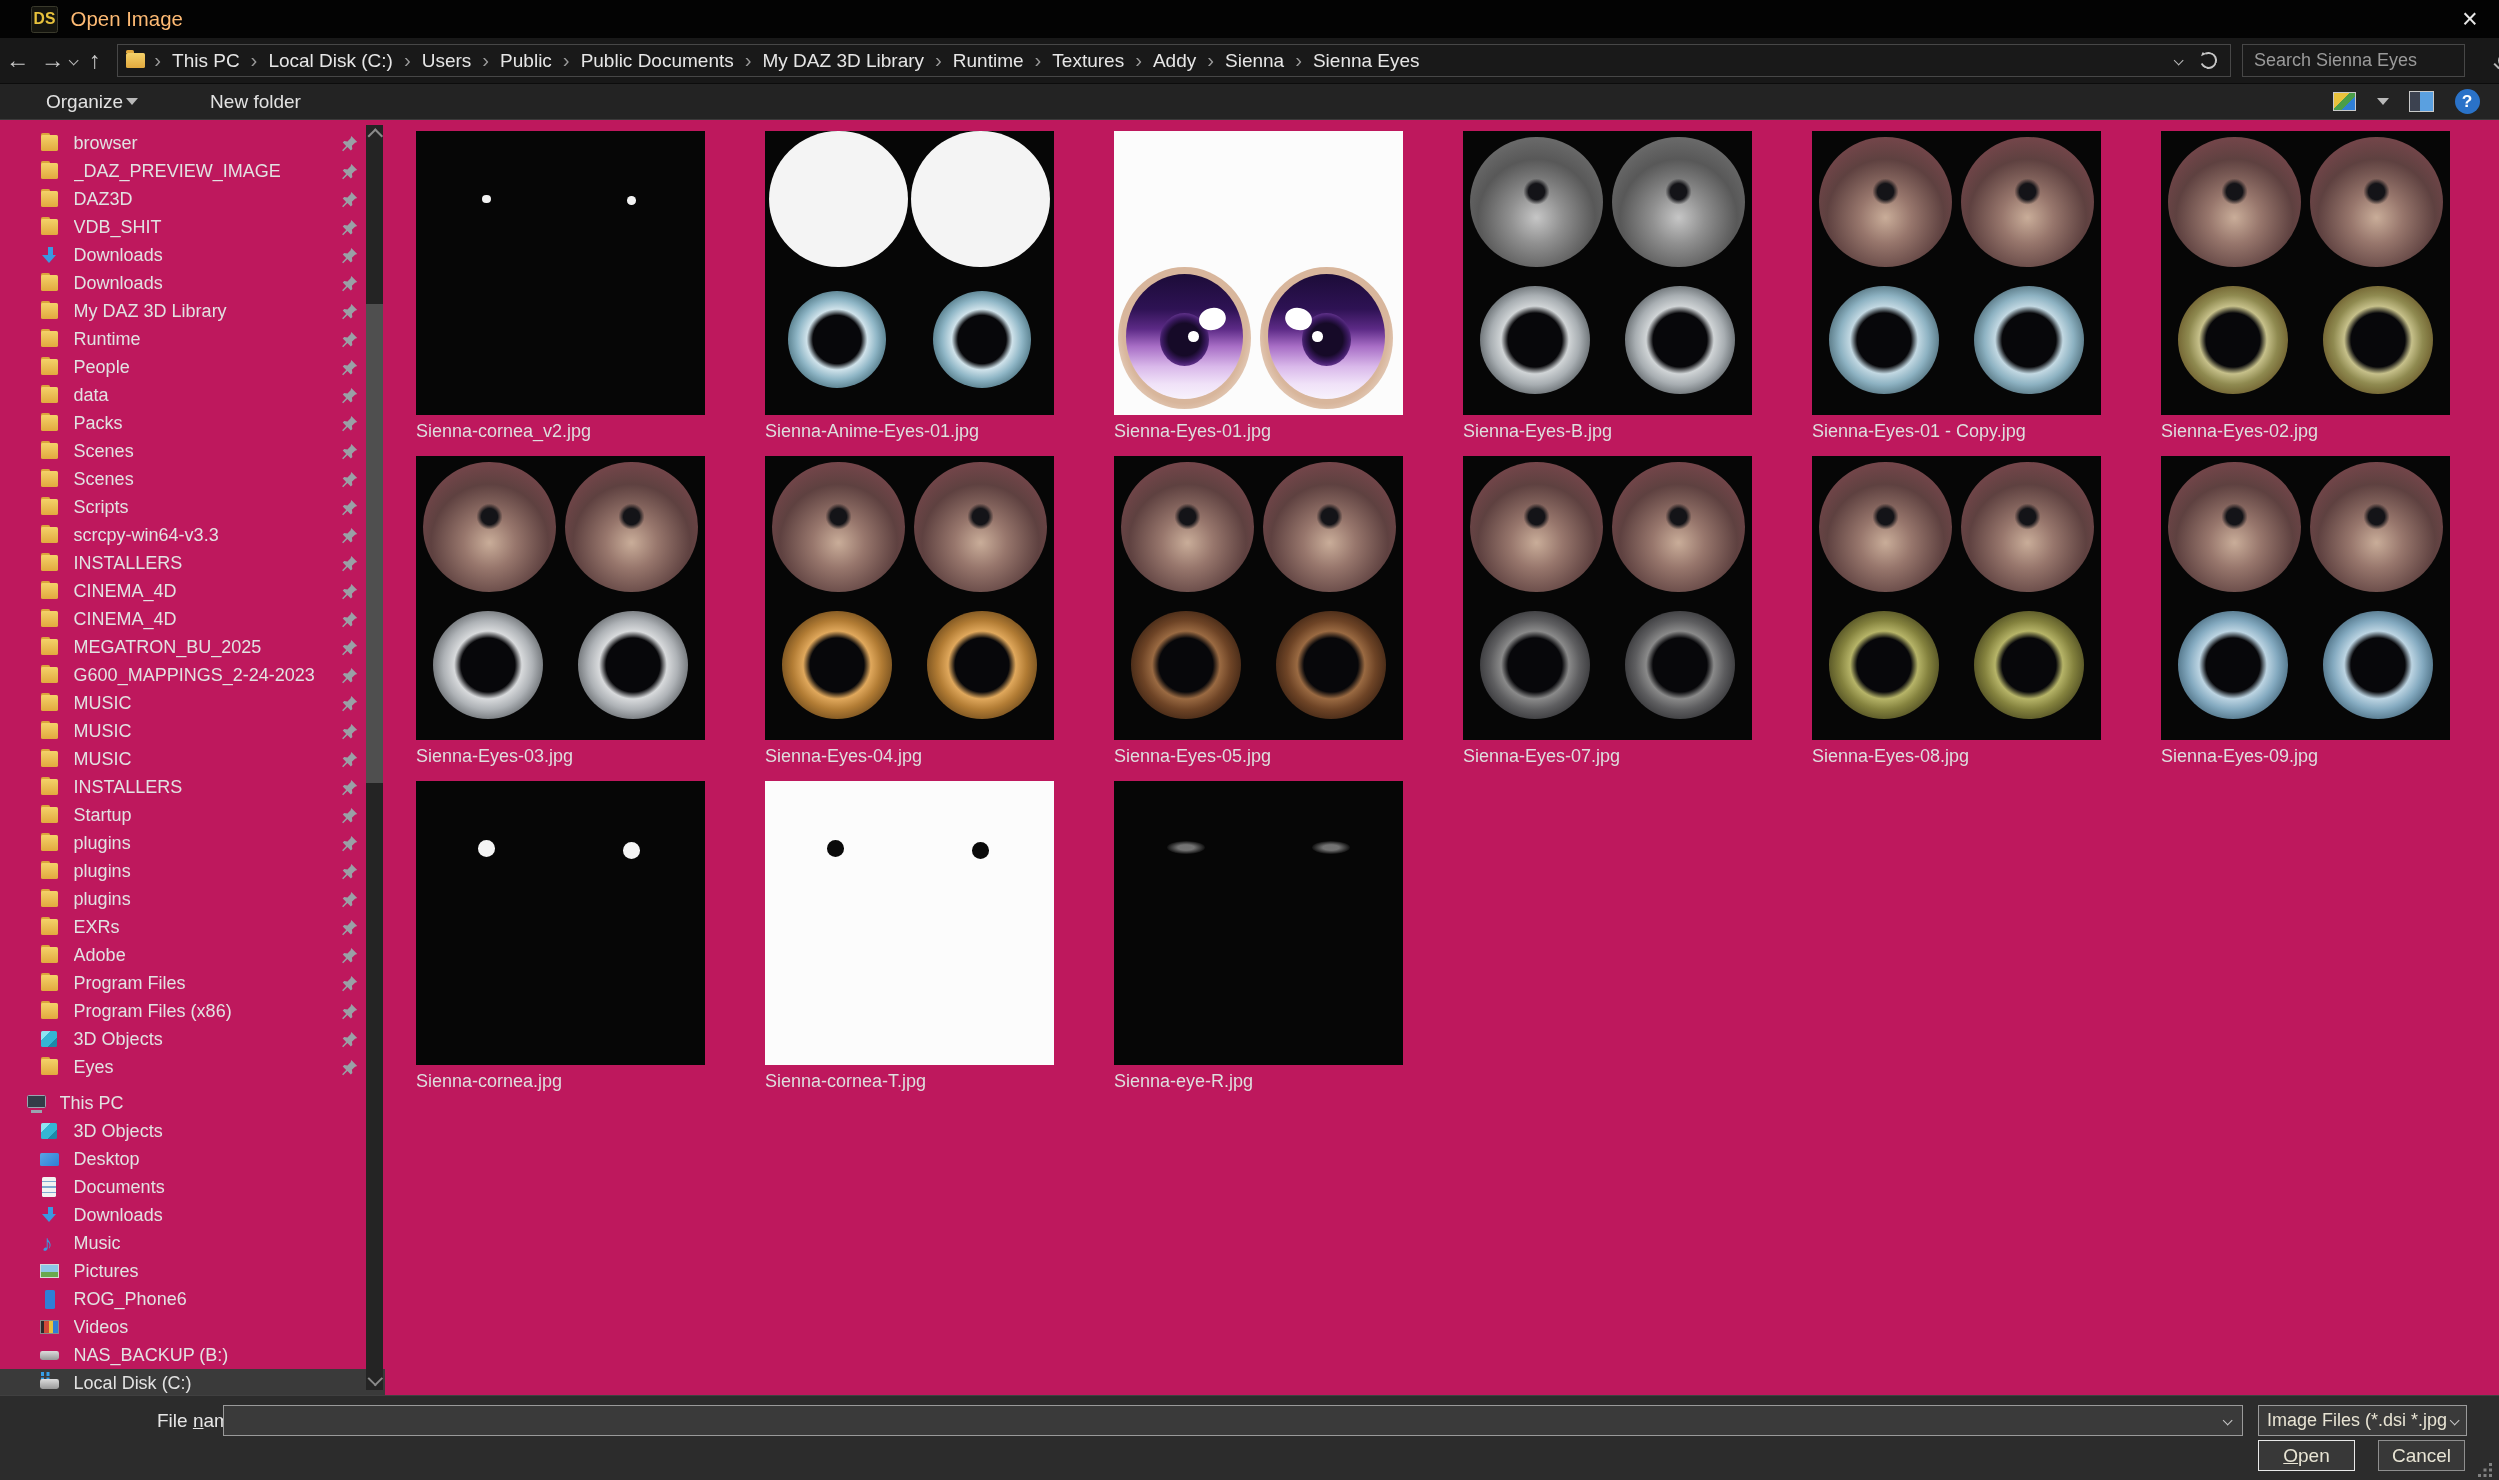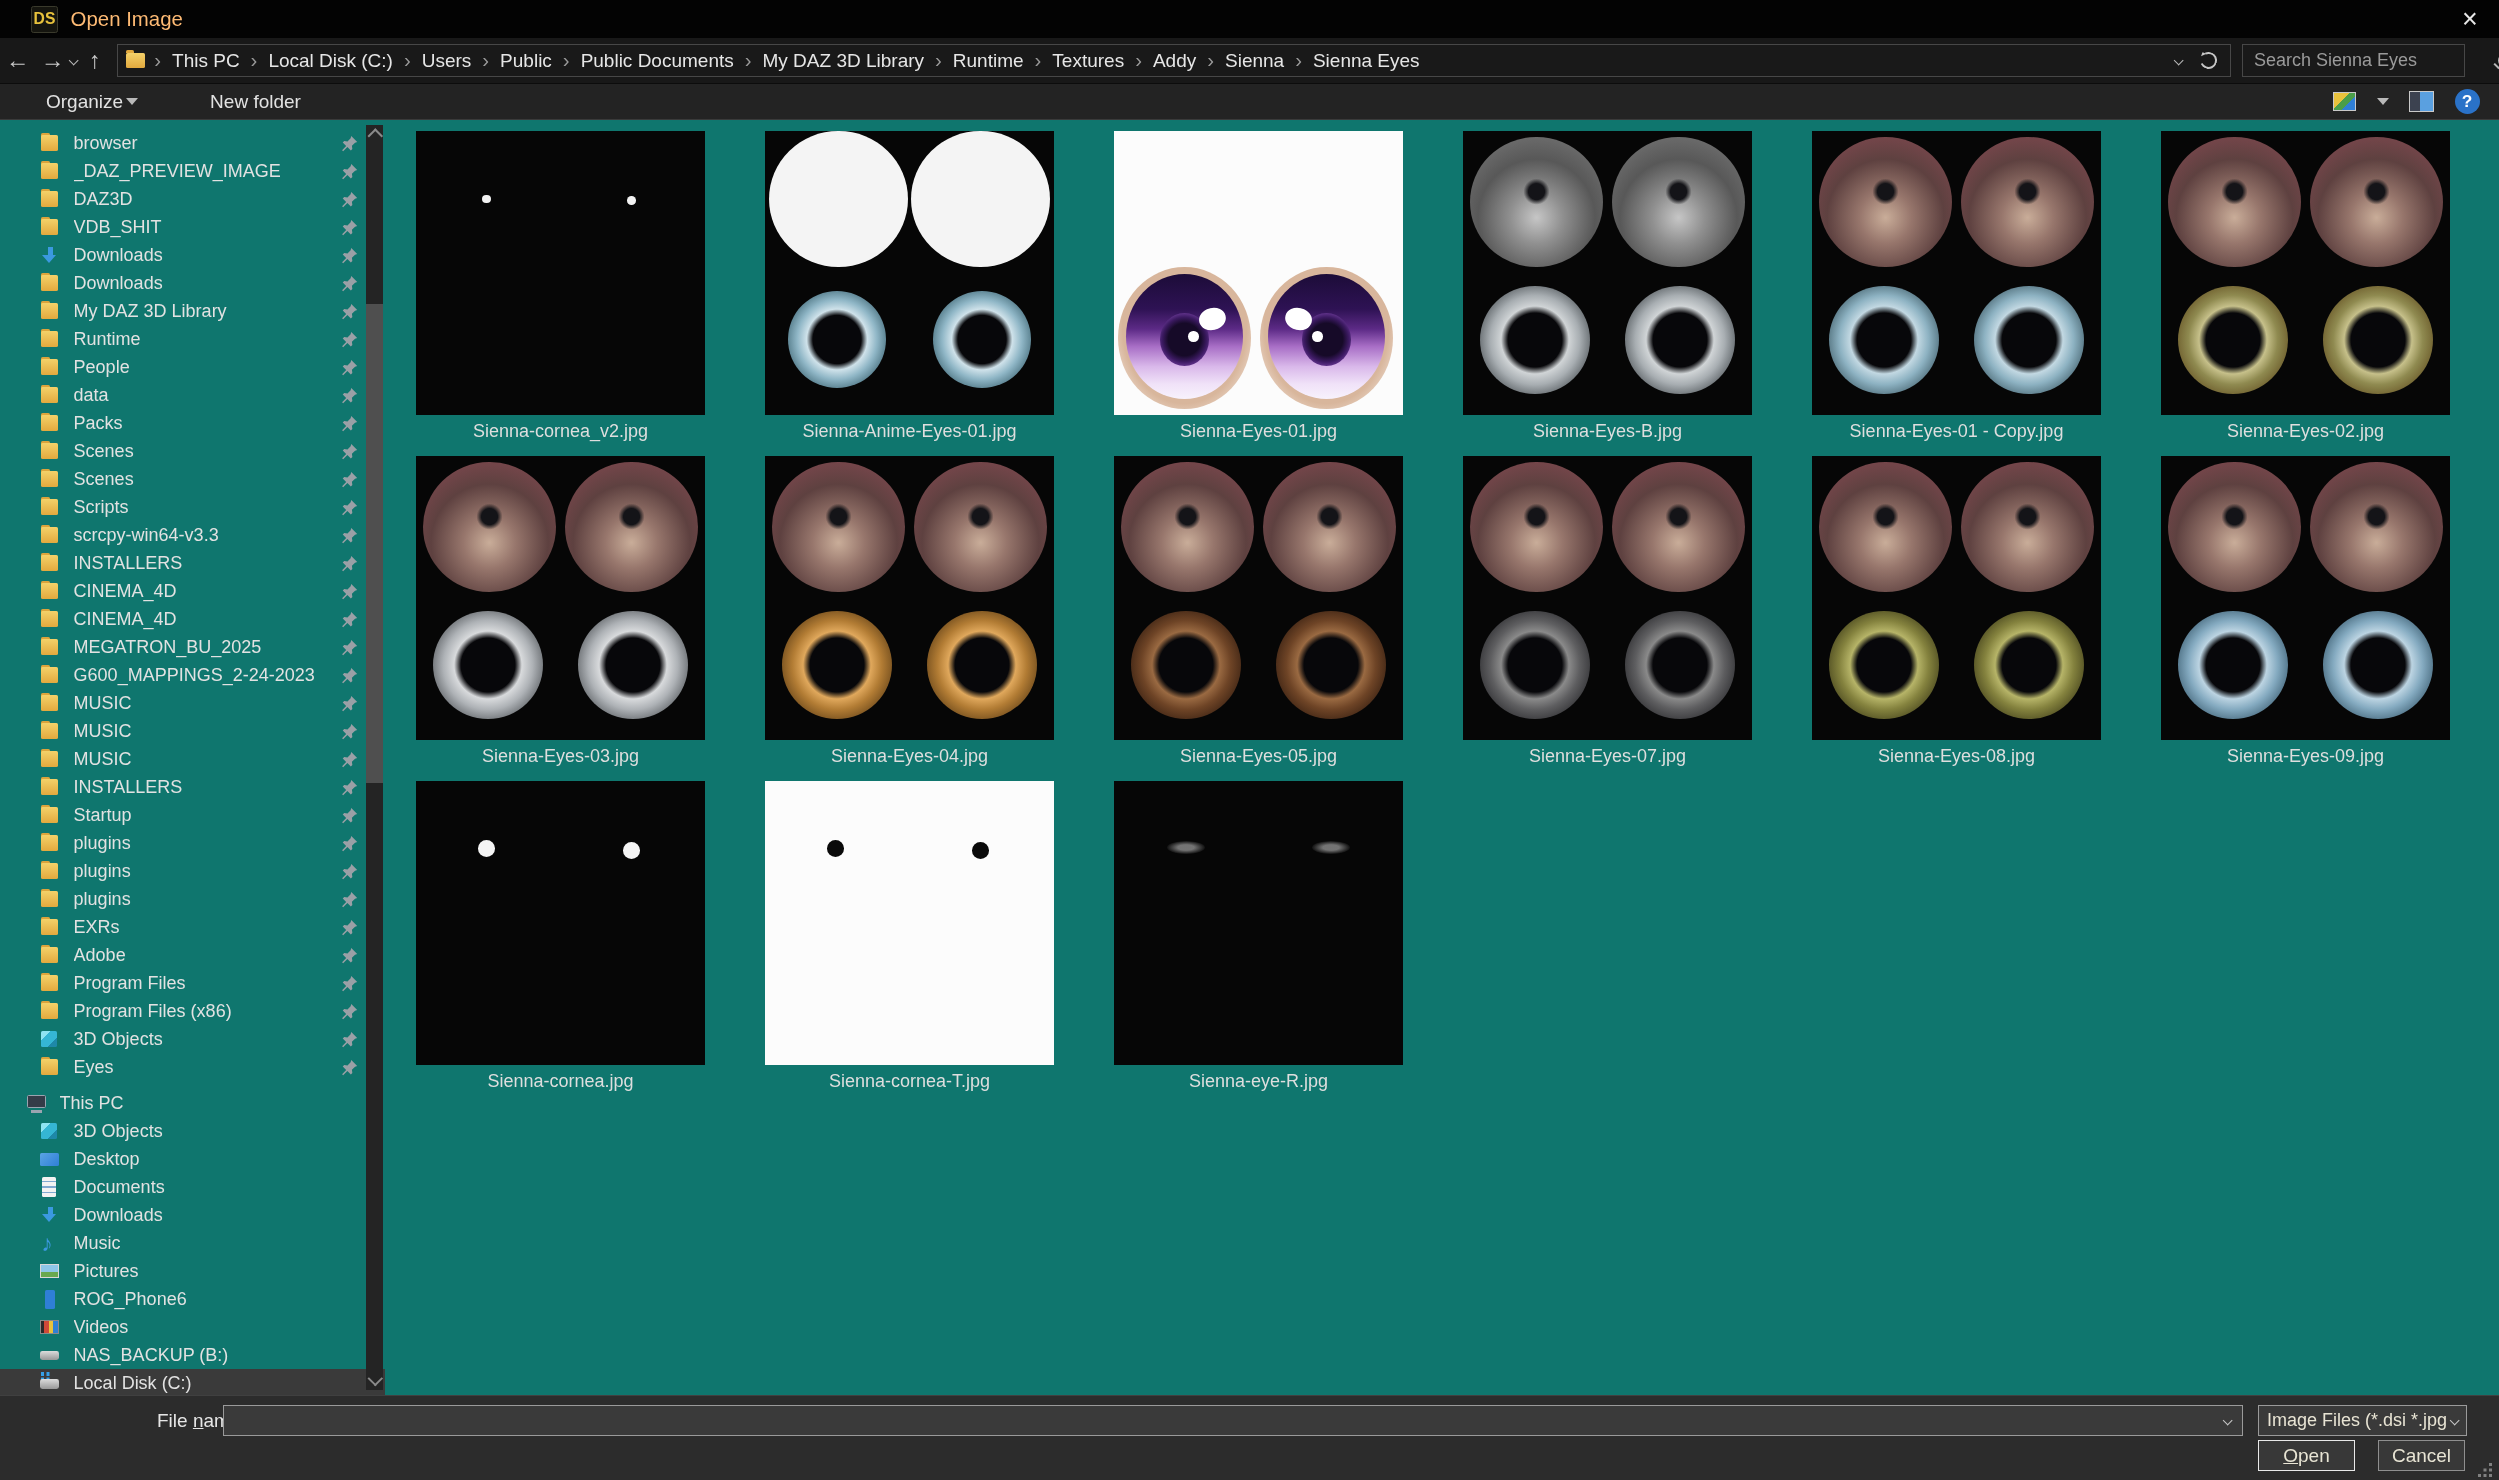--- a/index.html
+++ b/index.html
@@ -39,21 +39,21 @@
   .toolbar{height:35px;background:#232323;display:flex;align-items:center;font-size:19px;color:#e2e2e2;border-bottom:0.8px solid #3a3a3a;}
   .tb-item{display:flex;align-items:center;gap:3px;}
   .tb-organize{margin-left:46px;}
   .tb-newfolder{margin-left:72px;}
   .caret{display:inline-block;width:0;height:0;border-left:6.3px solid transparent;border-right:6.3px solid transparent;border-top:7px solid #b9b9b9;}
   .tb-right{margin-left:auto;display:flex;align-items:center;gap:20.4px;padding-right:20.4px;}
   .ic-views{width:23.6px;height:19px;border:1.6px solid #c9c9c9;background:linear-gradient(135deg,#e8c23c 0 40%,#4a9e4a 40% 65%,#2f7fd6 65% 100%);box-sizing:border-box;}
   .ic-pane{width:25px;height:20.4px;border:1.6px solid #c9c9c9;background:linear-gradient(90deg,#3c4250 0 45%,#5aa0e0 45% 100%);box-sizing:border-box;}
   .ic-help{width:25px;height:25px;border-radius:50%;background:#2a72c8;color:#fff;font-size:17.3px;font-weight:bold;display:flex;align-items:center;justify-content:center;}
   
-  .main{display:flex;height:1275px;background:#0f766e;position:relative;}
+  .main{display:flex;height:1275px;background:#be185d;position:relative;}
   .sidebar{width:385px;flex:none;position:relative;overflow:hidden;padding-top:9.4px;box-sizing:border-box;}
   .side-item{height:28px;display:flex;align-items:center;font-size:18px;color:#e2e2e2;padding-left:39px;position:relative;}
   .side-item.toplevel{padding-left:25px;}
   .side-item.selected{background:#3a3a3a;}
   .side-gap{height:7.9px;}
   .side-label{white-space:nowrap;overflow:hidden;}
   .pin{position:absolute;right:27px;top:5.5px;width:17.3px;height:17.3px;}
   
   .ic{width:22px;height:22px;flex:none;margin-right:12.6px;position:relative;}
   .ic-folder::before{content:"";position:absolute;left:1.6px;top:0.8px;width:9.4px;height:3.9px;background:#dca43c;border-radius:1.6px 1.6px 0 0;}
@@ -82,21 +82,21 @@
   .sscroll .arrow{position:absolute;left:3.9px;width:8.6px;height:8.6px;border-right:2.4px solid #8a8a8a;border-bottom:2.4px solid #8a8a8a;}
   .sscroll .up{top:6.3px;transform:rotate(-135deg);}
   .sscroll .down{bottom:6.3px;transform:rotate(45deg);}
   .sscroll .thumb{position:absolute;left:0;width:17.3px;top:179px;height:479px;background:#4f4f4f;}
   
   .files{flex:1;padding:11px 0 0 31px;overflow:hidden;}
   .grid{display:grid;grid-template-columns:repeat(6,289px);column-gap:60px;row-gap:12.6px;}
   .cell{width:289px;}
   .tile{width:289px;height:284px;background:#060606;position:relative;overflow:hidden;}
   .tile.white{background:#fcfcfc;}
-  .flabel{margin-top:6.3px;height:22px;text-align:center;font-size:18px;color:#dedede;white-space:nowrap;overflow:hidden;}
+  .flabel{margin-top:6.3px;height:22px;text-align:left;font-size:18px;color:#dedede;white-space:nowrap;overflow:hidden;}
   .sph{position:absolute;width:46%;height:46%;border-radius:50%;
     background:
       radial-gradient(circle at 50% 42%, #141418 0 8%, rgba(20,20,24,0) 13%),
       radial-gradient(circle at 50% 62%, var(--g) 0%, var(--m1) 25%, var(--m2) 56%, var(--r) 84%, #0d0808 100%);}
   .iris{position:absolute;width:38%;height:38%;border-radius:50%;
     background:radial-gradient(circle at 50% 50%, #07070a 0 35%, var(--i1) 44%, var(--i2) 58%, var(--i3) 77%, #0b0906 93%);}
   .iris.small{width:34%;height:34%;}
   .maskcircle{position:absolute;width:48%;height:48%;border-radius:50%;background:#f4f4f4;}
   .dot{position:absolute;border-radius:50%;}
   .smudge{position:absolute;width:13%;height:4.5%;border-radius:50%;

